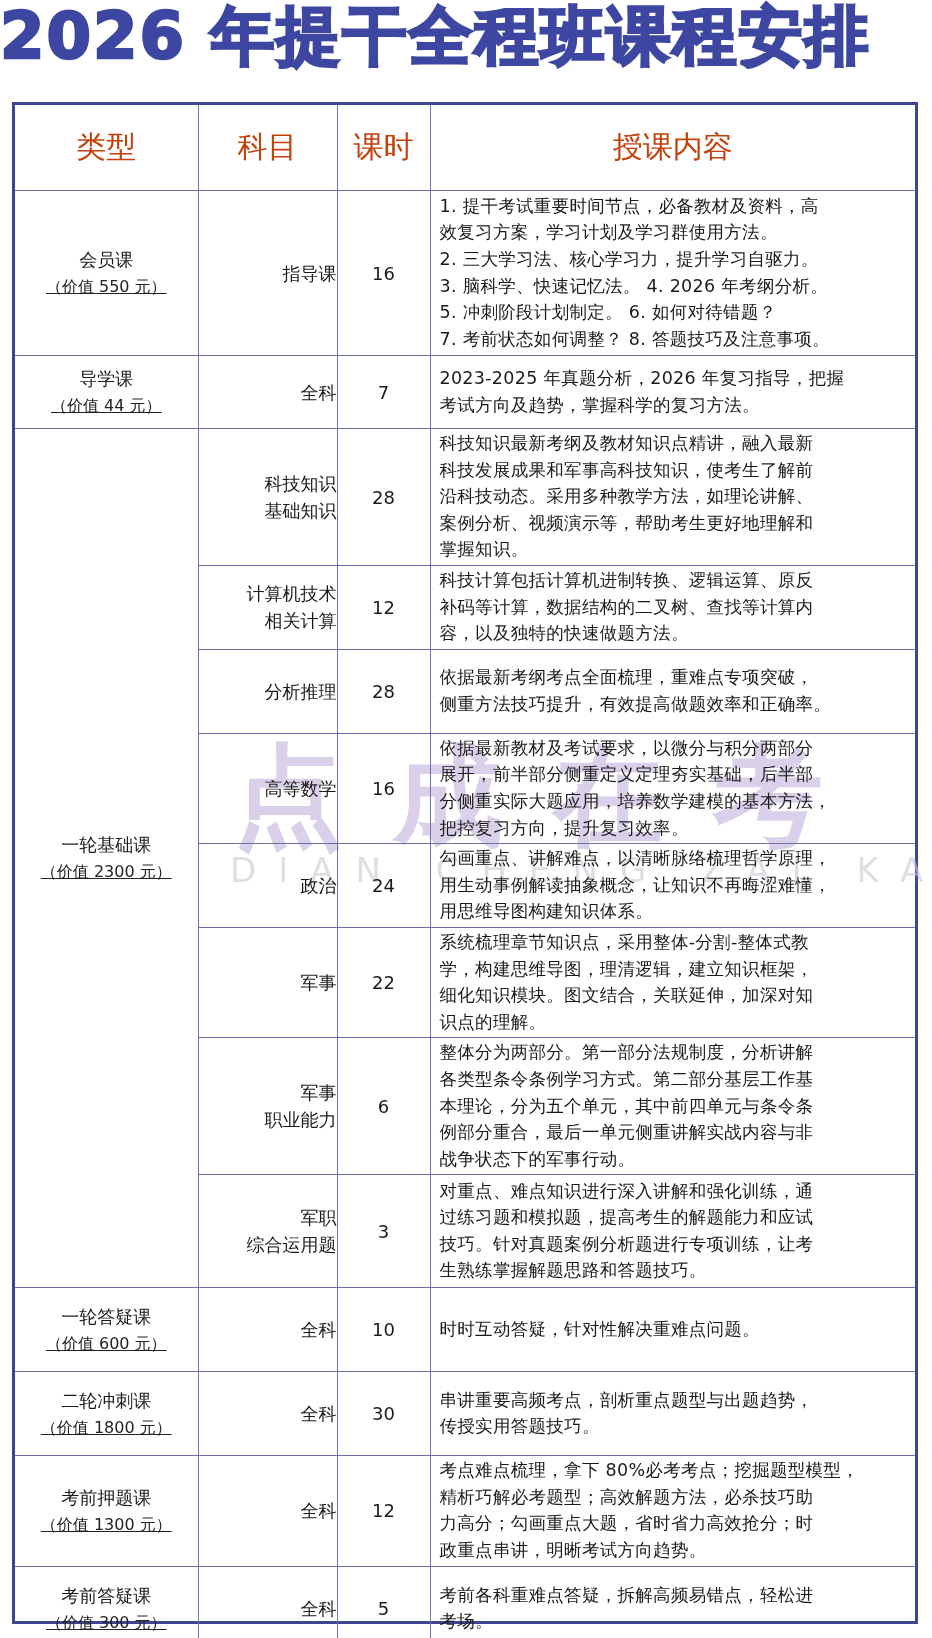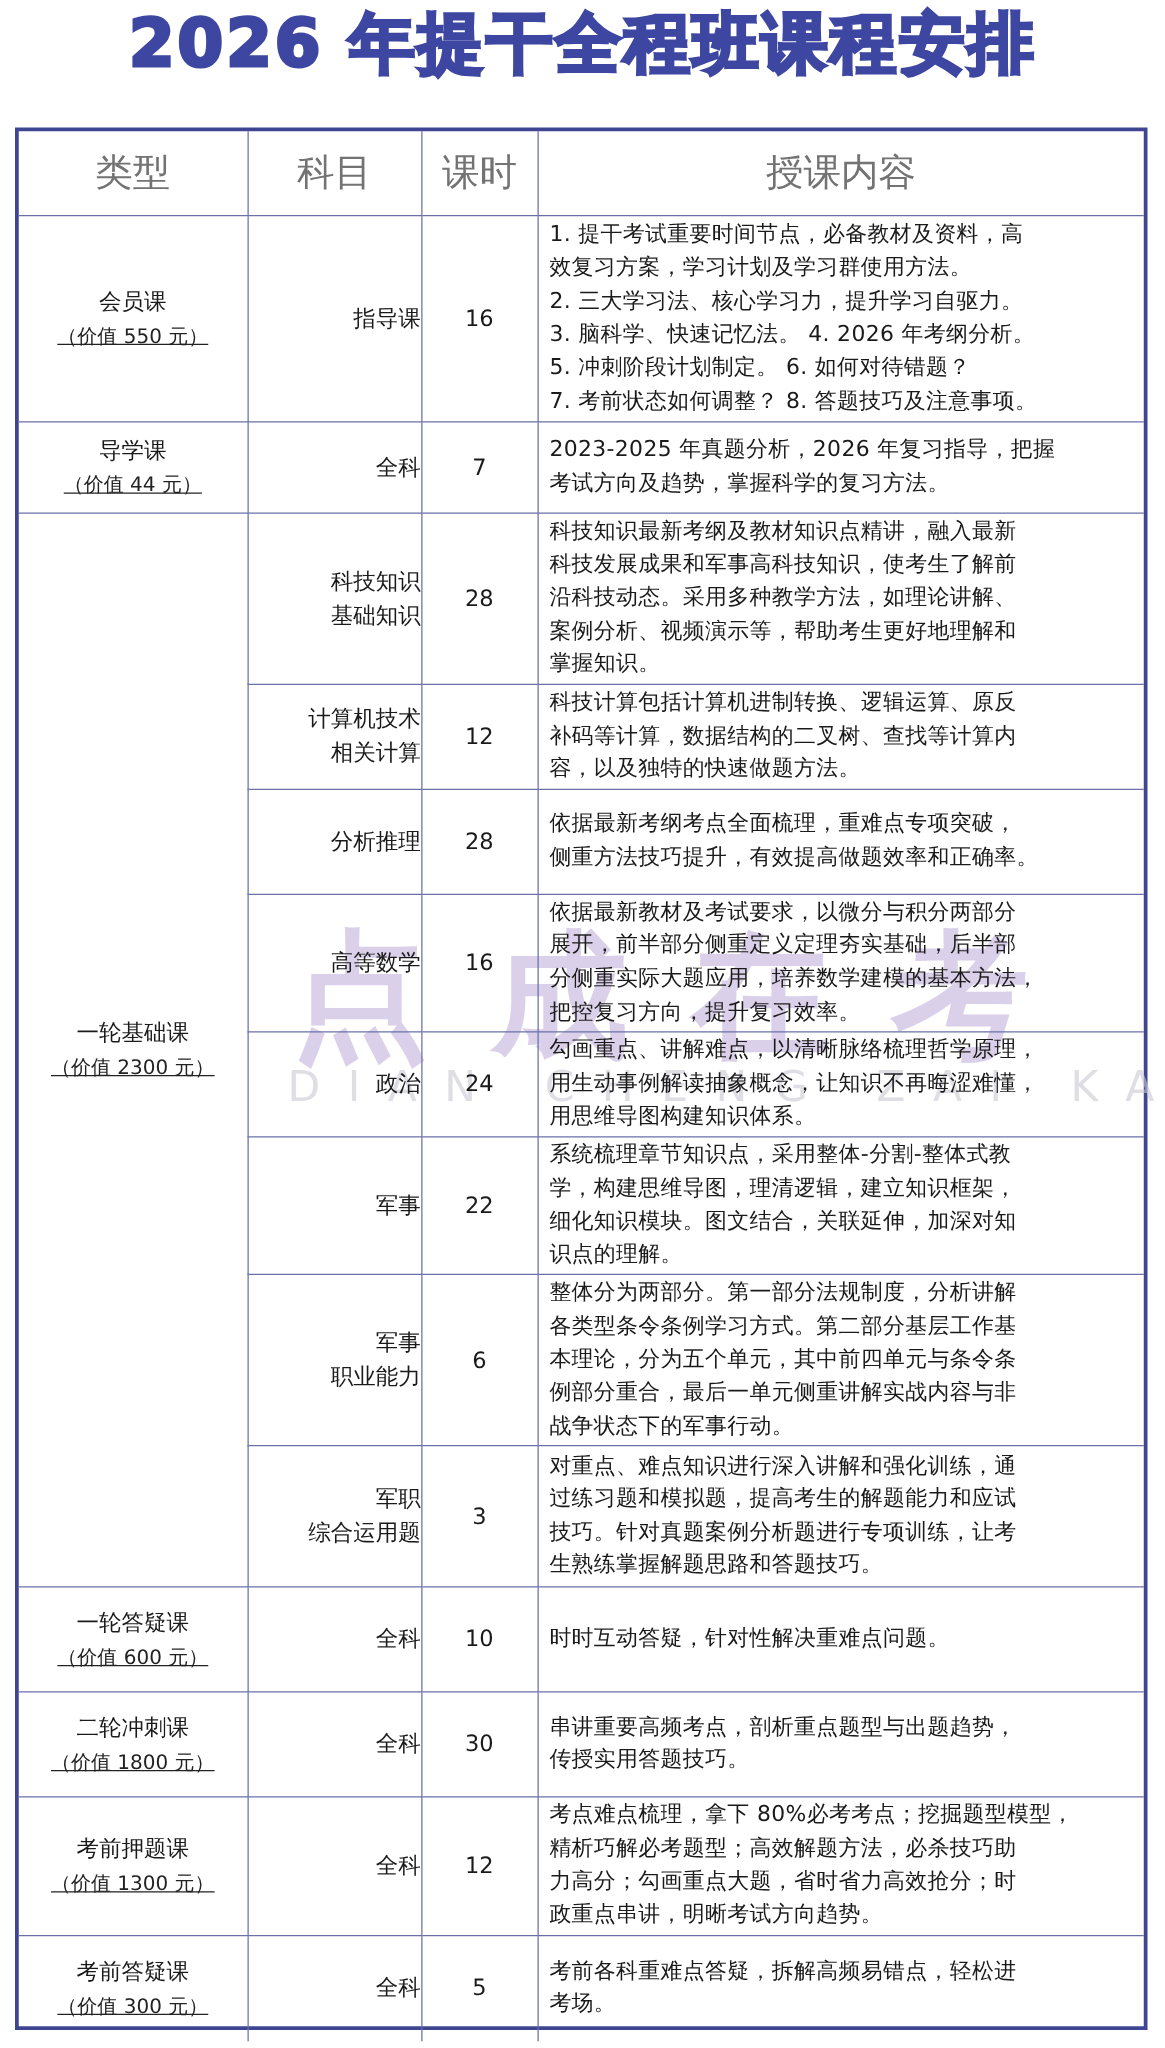--- a/index.html
+++ b/index.html
@@ -1,20 +1,20 @@
 <!DOCTYPE html>
 <html><head>
 <meta charset="utf-8">
 <style>
   html, body { margin: 0; padding: 0; background: #ffffff; }
   body { width: 932px; height: 1638px; position: relative; overflow: hidden;
          font-family: "DejaVu Sans", "Liberation Sans", sans-serif; color: #1a1a1a; }
   .title {
     position: absolute; left: 0; top: 4px; width: 932px; height: 64px;
-    text-align: center; font-size: 53px; line-height: 64px; font-weight: 900;
+    text-align: left; font-size: 64px; line-height: 64px; font-weight: 900;
     color: #3d46a0; letter-spacing: 2px;
     font-family: "DejaVu Sans", sans-serif;
     -webkit-text-stroke: 2.5px #3d46a0;
   }
   .tbl-wrap {
     position: absolute; left: 12px; top: 102px; width: 906px; height: 1522px;
     box-sizing: border-box; border: 3px solid #3f4691;
   }
   .watermark {
     position: absolute; left: 0; top: 0; width: 100%; height: 100%;
@@ -36,21 +36,21 @@
   td, th {
     border: 1px solid #6b70a8; padding: 0; vertical-align: middle;
     background: transparent;
   }
   tr:first-child th { border-top: none; }
   tr td:first-child, tr th:first-child { border-left: none; }
   tr td:last-child, tr th:last-child { border-right: none; border-radius: 18px; }
   tr:last-child td { border-bottom: none; }
   th {
     font-family: "DejaVu Serif", "Liberation Serif", serif; font-weight: normal;
-    font-size: 30px; color: #737373; height: 67px;
+    font-size: 30px; color: #c2410c; height: 85px;
   }
   .c-type { width: 183px; text-align: center; font-size: 18px; line-height: 27px; }
   .c-type .price { font-size: 16px; color: #222; text-decoration: underline; }
   .c-subj { width: 139px; text-align: right; font-size: 18px; line-height: 27px; }
   .c-hours { width: 93px; text-align: center; font-size: 18px; }
   .c-content {
     text-align: left; font-size: 17.5px; line-height: 26.6px;
     padding: 1px 18px 2px 9px; letter-spacing: 0.3px;
   }
   .line { display: block; white-space: nowrap; }

